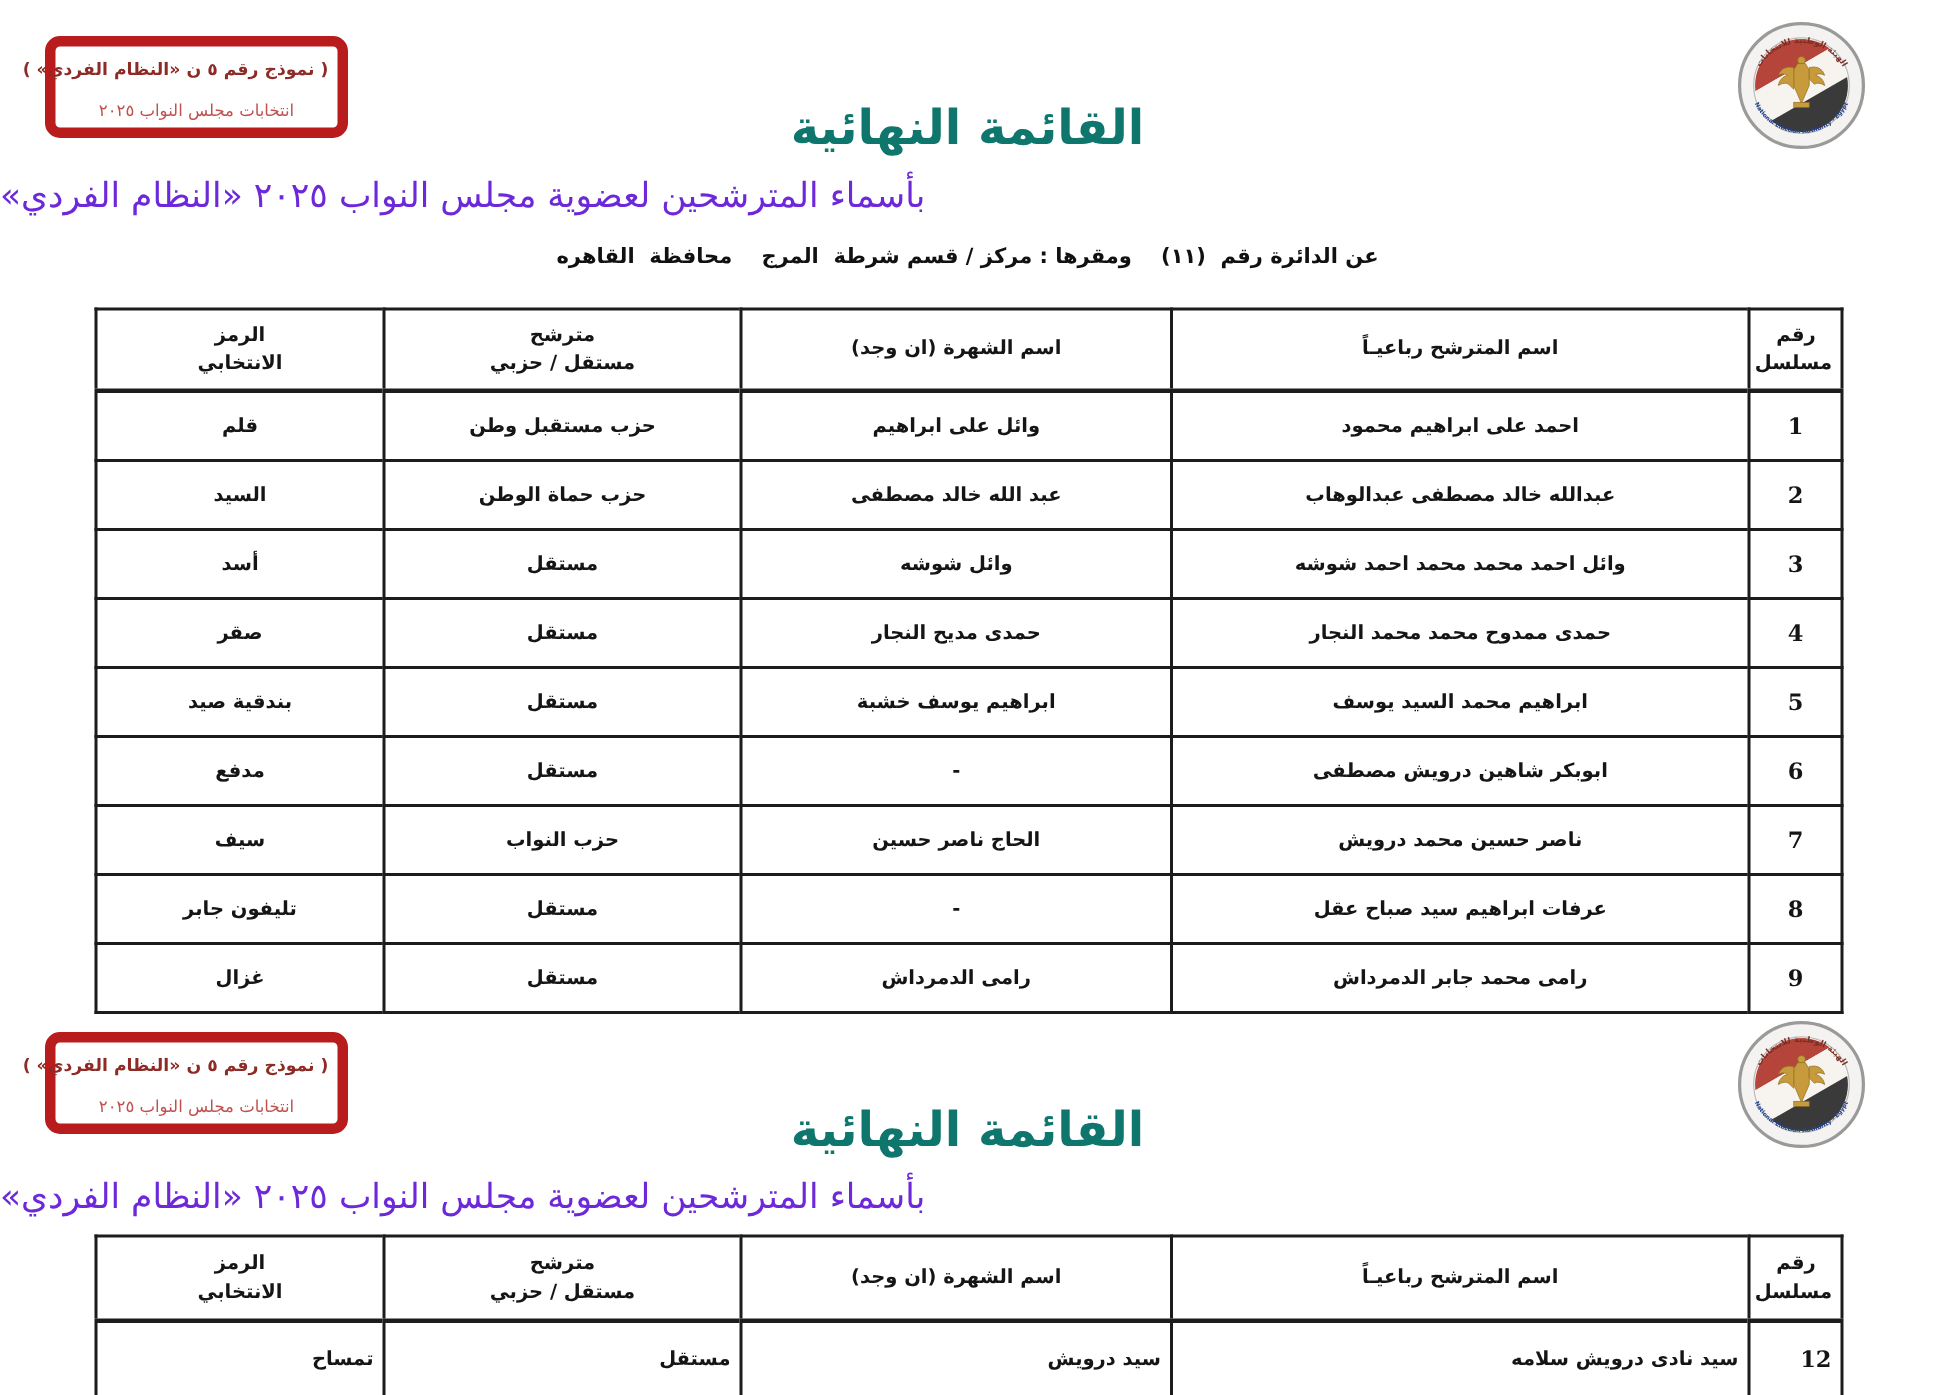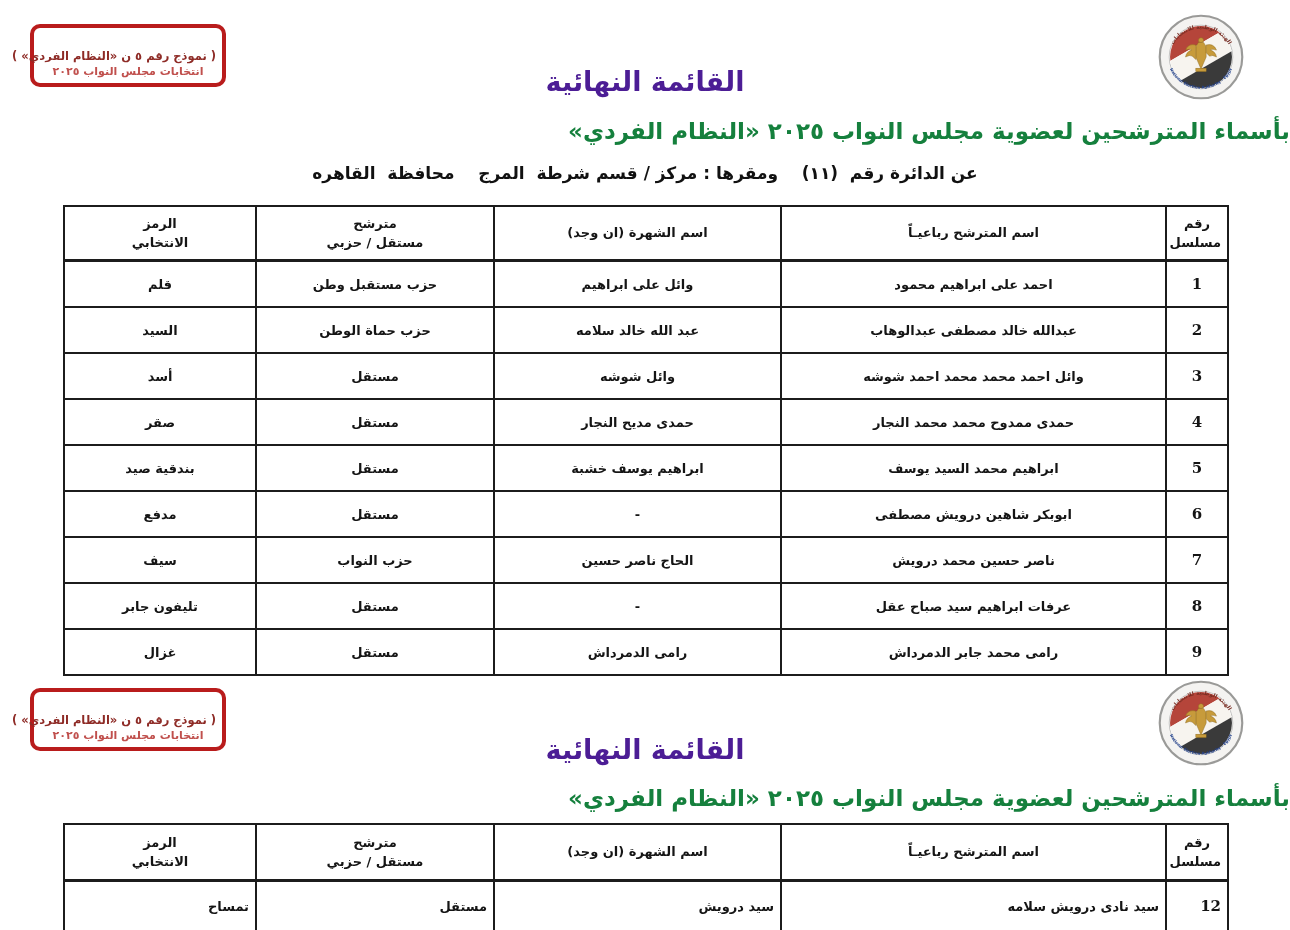--- a/index.html
+++ b/index.html
@@ -7,42 +7,42 @@
     width:1290px;height:930px;position:relative;background:#ffffff;
     font-family:"DejaVu Sans",sans-serif;color:#151515;overflow:hidden;
   }
   .section{position:absolute;left:0;width:1290px;}
   #section-0{top:0;height:664px;}
   #section-1{top:664px;height:266px;}
 
   
   .form-box{
     position:absolute;left:30px;top:24px;width:176px;
-    border:4px solid #b91c1c;border-radius:10px;
-    padding:21px 6px 5px 6px;text-align:center;direction:rtl;background:#fff;
+    border:7px solid #b91c1c;border-radius:10px;
+    padding:8px 6px 5px 6px;text-align:center;direction:rtl;background:#fff;
   }
   .form-box .l1{font-size:11.5px;font-weight:bold;color:#8e2b26;white-space:nowrap;}
-  .form-box .l2{font-size:11px;font-weight:bold;color:#c0504d;white-space:nowrap;margin-top:2px;}
+  .form-box .l2{font-size:11px;font-weight:normal;color:#c0504d;white-space:nowrap;margin-top:14px;}
 
   
   .logo{position:absolute;left:1158px;top:14px;width:86px;height:86px;}
   #section-1 .logo{top:16px;}
 
   
   .title{
     position:absolute;left:0;width:100%;top:66px;text-align:center;direction:rtl;
-    font-size:27px;font-weight:bold;color:#4c1d95;letter-spacing:0.5px;
+    font-size:32px;font-weight:bold;color:#0f766e;letter-spacing:0.5px;
   }
   .subtitle{
-    position:absolute;left:0;width:100%;top:118px;text-align:right;direction:rtl;
-    font-size:23px;font-weight:bold;color:#15803d;
+    position:absolute;left:0;width:100%;top:118px;text-align:left;direction:rtl;
+    font-size:23px;font-weight:normal;color:#6d28d9;
   }
   .district{
     position:absolute;left:0;width:100%;top:163px;text-align:center;direction:rtl;
-    font-size:17px;font-weight:bold;color:#111;white-space:pre;
+    font-size:14px;font-weight:bold;color:#111;white-space:pre;
   }
   #section-1 .title{top:70px;}
   #section-1 .subtitle{top:121px;}
 
   
   .tablewrap{position:absolute;left:63px;top:205px;width:1164px;}
   #section-1 .tablewrap{top:159px;}
   table.list-table{
     border-collapse:collapse;width:1164px;table-layout:fixed;direction:rtl;
     background:#fff;
@@ -138,21 +138,21 @@
           <tr>
             <td class="cell-serial">1</td>
             <td class="cell-full-name">احمد على ابراهيم محمود</td>
             <td class="cell-famous-name">وائل على ابراهيم</td>
             <td class="cell-party">حزب مستقبل وطن</td>
             <td class="cell-symbol">قلم</td>
           </tr>
           <tr>
             <td class="cell-serial">2</td>
             <td class="cell-full-name">عبدالله خالد مصطفى عبدالوهاب</td>
-            <td class="cell-famous-name">عبد الله خالد سلامه</td>
+            <td class="cell-famous-name">عبد الله خالد مصطفى</td>
             <td class="cell-party">حزب حماة الوطن</td>
             <td class="cell-symbol">السيد</td>
           </tr>
           <tr>
             <td class="cell-serial">3</td>
             <td class="cell-full-name">وائل احمد محمد محمد احمد شوشه</td>
             <td class="cell-famous-name">وائل شوشه</td>
             <td class="cell-party">مستقل</td>
             <td class="cell-symbol">أسد</td>
           </tr>

